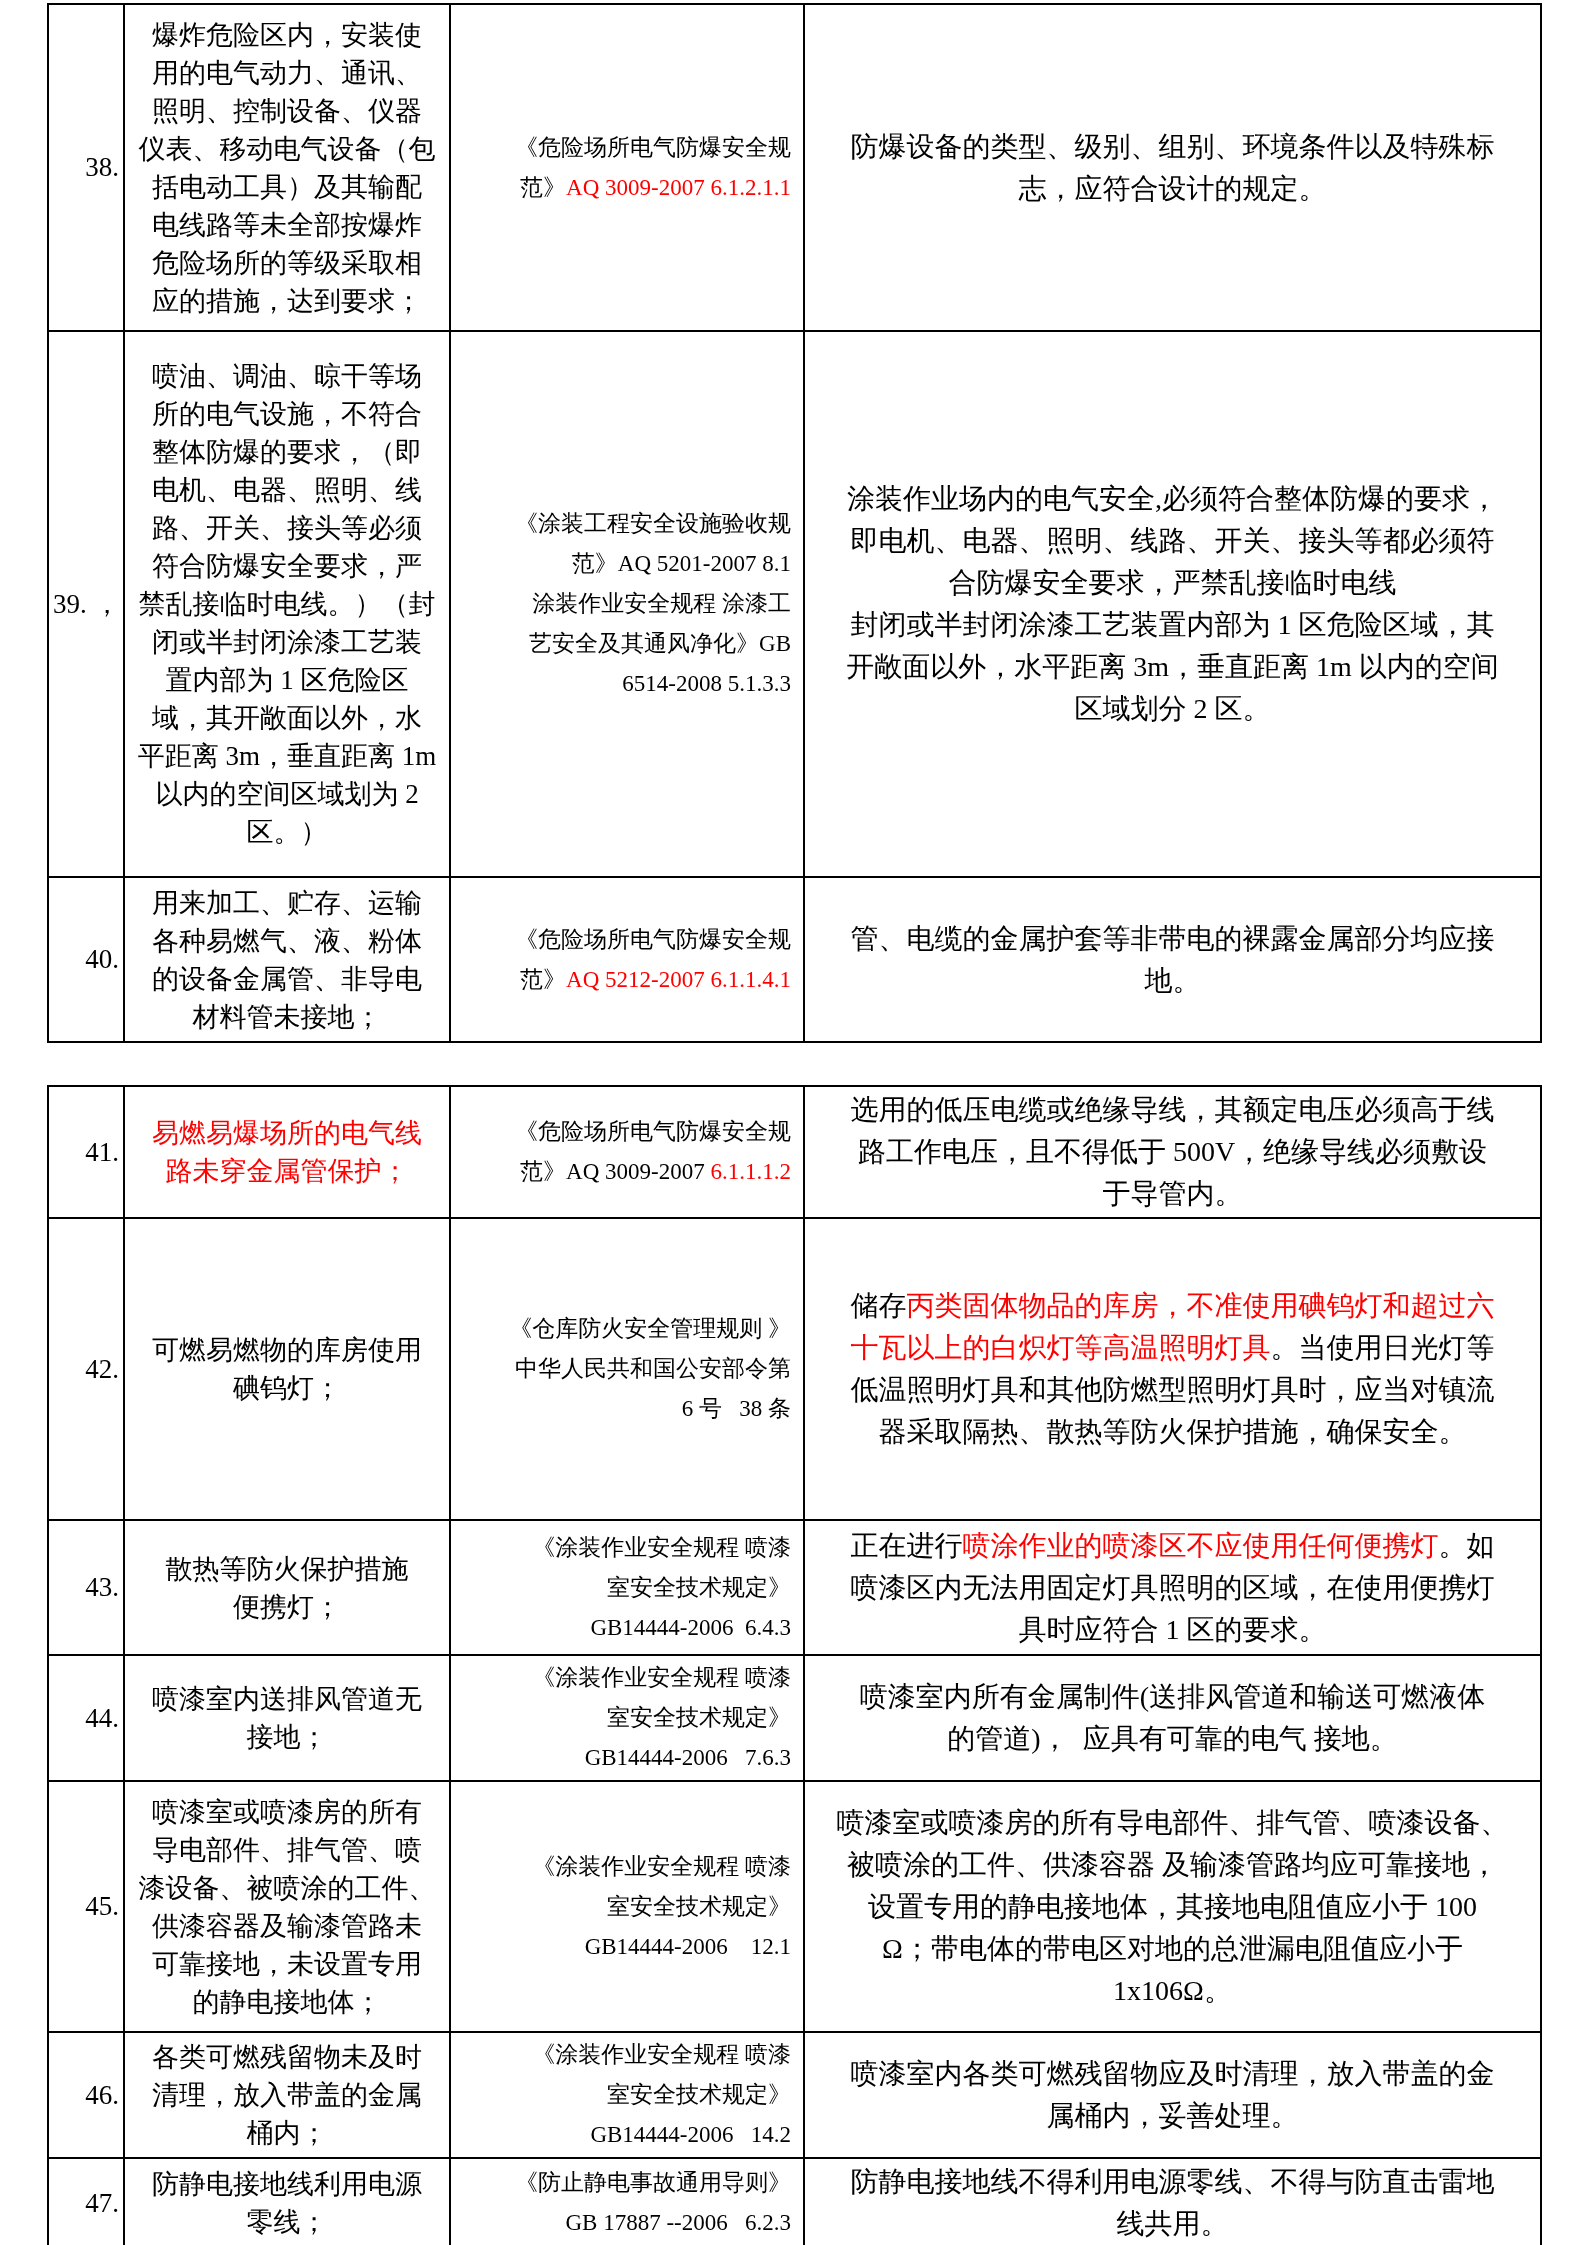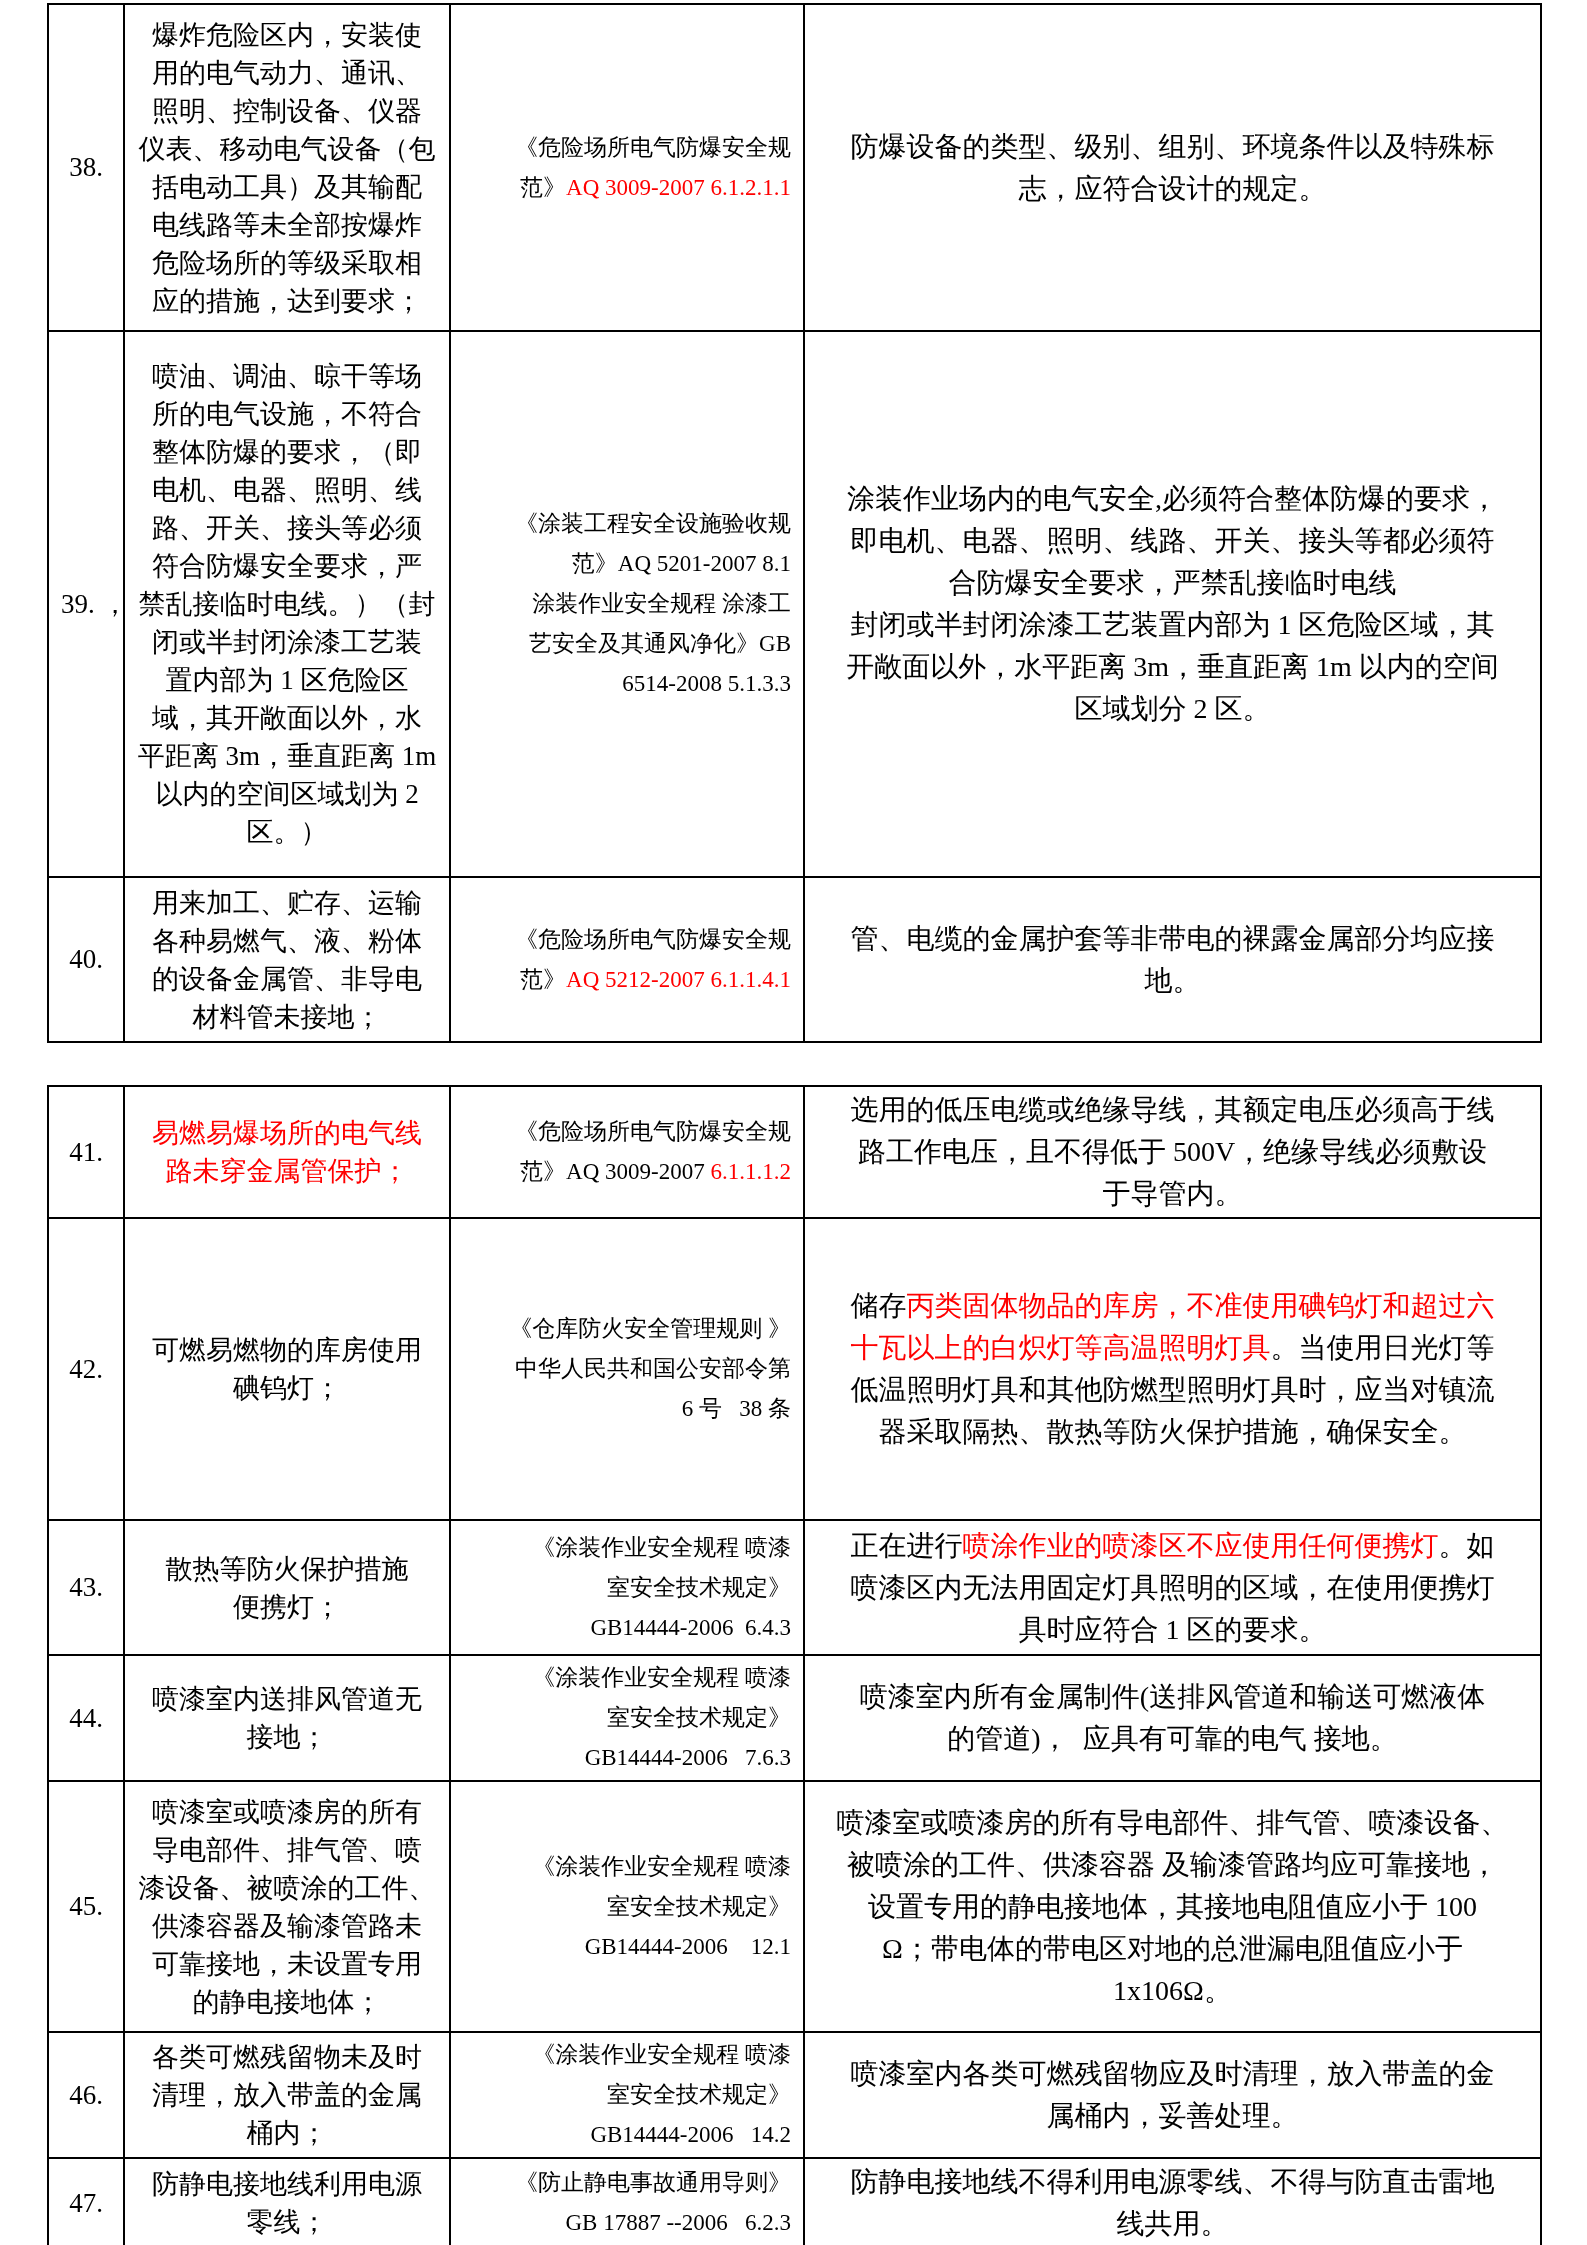--- a/index.html
+++ b/index.html
@@ -24,24 +24,24 @@
     white-space:pre-wrap;
     word-break:break-all;
     overflow:hidden;
   }
   col.c-num{width:76px;}
   col.c-desc{width:326px;}
   col.c-std{width:354px;}
   col.c-req{width:737px;}
 
   td.num{
-    text-align:center;
+    text-align:right;
     font-size:27px;
     white-space:pre;
-    padding:2px 12px;
+    padding:2px 4px;
   }
   td.desc{
     font-size:27px;
     line-height:38px;
     padding:2px 10px;
     text-align:center;
   }
   td.std{
     font-size:23px;
     line-height:40px;

